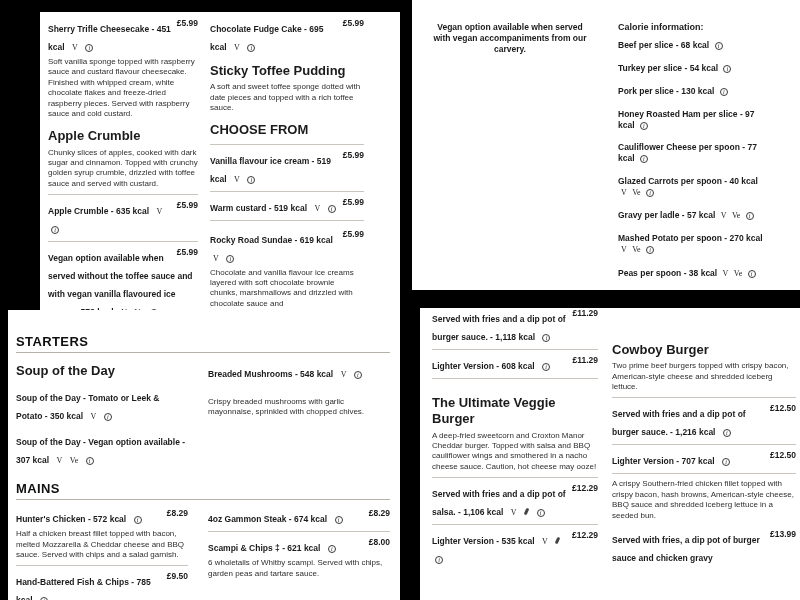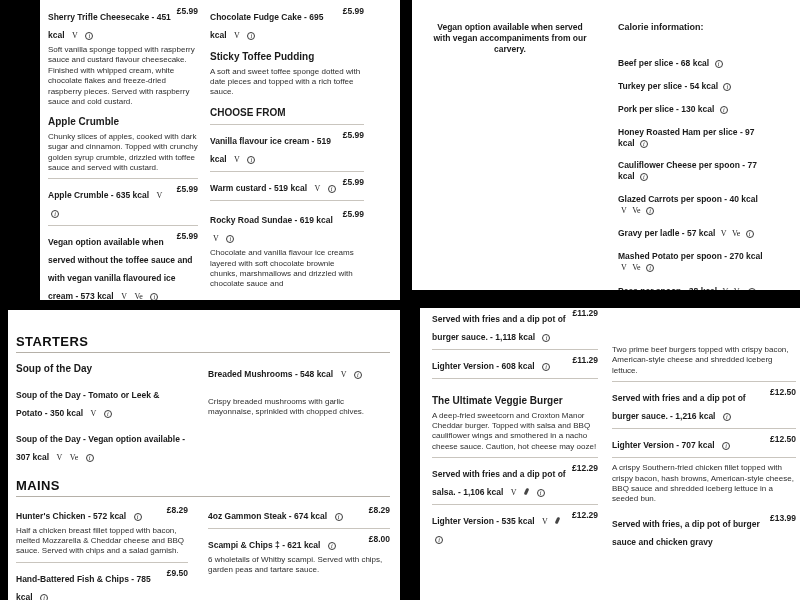--- a/index.html
+++ b/index.html
@@ -5,48 +5,48 @@
   * { margin:0; padding:0; box-sizing:border-box; }
   html,body { width:800px; height:600px; }
   body {
     background:#000;
     position:relative;
     overflow:hidden;
     font-family:"Liberation Sans", sans-serif;
     color:#1b1b1b;
   }
   .panel { position:absolute; background:#ffffff; overflow:hidden; }
-  .panel-tl { left:40px;  top:0;     width:360px; height:300px; padding:6px 0 0 8px; }
+  .panel-tl { left:40px;  top:12px;     width:360px; height:300px; padding:6px 0 0 8px; }
   .panel-tr { left:412px; top:0;     width:388px; height:290px; padding:22px 0 0 18px; }
   .panel-bl { left:8px;   top:310px; width:392px; height:346px; padding:24px 10px 0 8px; }
   .panel-br { left:420px; top:308px; width:380px; height:374px; padding:0 0 0 12px; }
 
   .cols { display:flex; align-items:flex-start; }
   .panel-tl .col-a { width:150px; margin-right:12px; }
   .panel-tl .col-b { width:154px; }
   .panel-tr .note-col { width:160px; margin-right:28px;text-align:center; }
   .panel-tr .cal-col  { width:150px; }
   .panel-bl .col-a { width:172px; margin-right:20px; }
   .panel-bl .col-b { width:182px; }
   .panel-br .col-a { width:166px; margin-right:14px; }
   .panel-br .col-b { width:184px; padding-top:34px; }
 
   .item { margin-top:8px; }
   .item.mt0 { margin-top:0; }
   .item::after { content:""; display:block; clear:both; }
   .title { font-weight:700; font-size:8.5px; line-height:1.28; color:#1b1b1b; }
   .price { float:right; font-weight:700; font-size:8.5px; margin-left:5px; color:#1b1b1b; }
   .desc  { font-size:8px; line-height:1.3; color:#2e2e2e; margin-top:3px; }
-  .subhead { font-size:10px; font-weight:700; margin-top:9px; line-height:1.25; }
+  .subhead { font-size:13px; font-weight:700; margin-top:9px; line-height:1.25; }
   .hr { border-top:1px solid #c9c5be; margin:5px 0; }
   .sec-h { font-size:13px; font-weight:700; letter-spacing:0.4px; color:#101010; }
   .sec-rule { border-top:1px solid #b5b0a8; margin:3px 0 8px; }
   .mains-gap { margin-top:14px; }
 
-  .cal-head { font-size:9px; font-weight:700; margin-bottom:26px; }
+  .cal-head { font-size:9px; font-weight:700; margin-bottom:8px; }
   .cal-row  { margin-bottom:12px; font-weight:700; font-size:8.5px; line-height:1.28; }
 
   .ico-v, .ico-ve {
     font-size:8px; font-weight:400;
     font-family:"Liberation Serif", serif;
     margin-left:3px; color:#222;
   }
   .ico-i {
     display:inline-block; width:8px; height:8px;
     border:1px solid #3a3a3a; border-radius:50%;
@@ -290,20 +290,21 @@
       <div class="item mt0">
         <span class="price">£12.29</span>
         <span class="title">Lighter Version - 535 kcal</span>
         <span class="ico-v">V</span>
         <span class="ico-chilli"></span>
         <span class="ico-i">i</span>
       </div>
     </div>
 
     <div class="col-b">
+      <h4 class="subhead mt0" style="margin-top:0;">Cowboy Burger</h4>
       <p class="desc">Two prime beef burgers topped with crispy bacon, American-style cheese and shredded iceberg lettuce.</p>
 
       <div class="hr"></div>
       <div class="item mt0">
         <span class="price">£12.50</span>
         <span class="title">Served with fries and a dip pot of burger sauce. - 1,216 kcal</span>
         <span class="ico-i">i</span>
       </div>
       <div class="hr"></div>
       <div class="item mt0">

